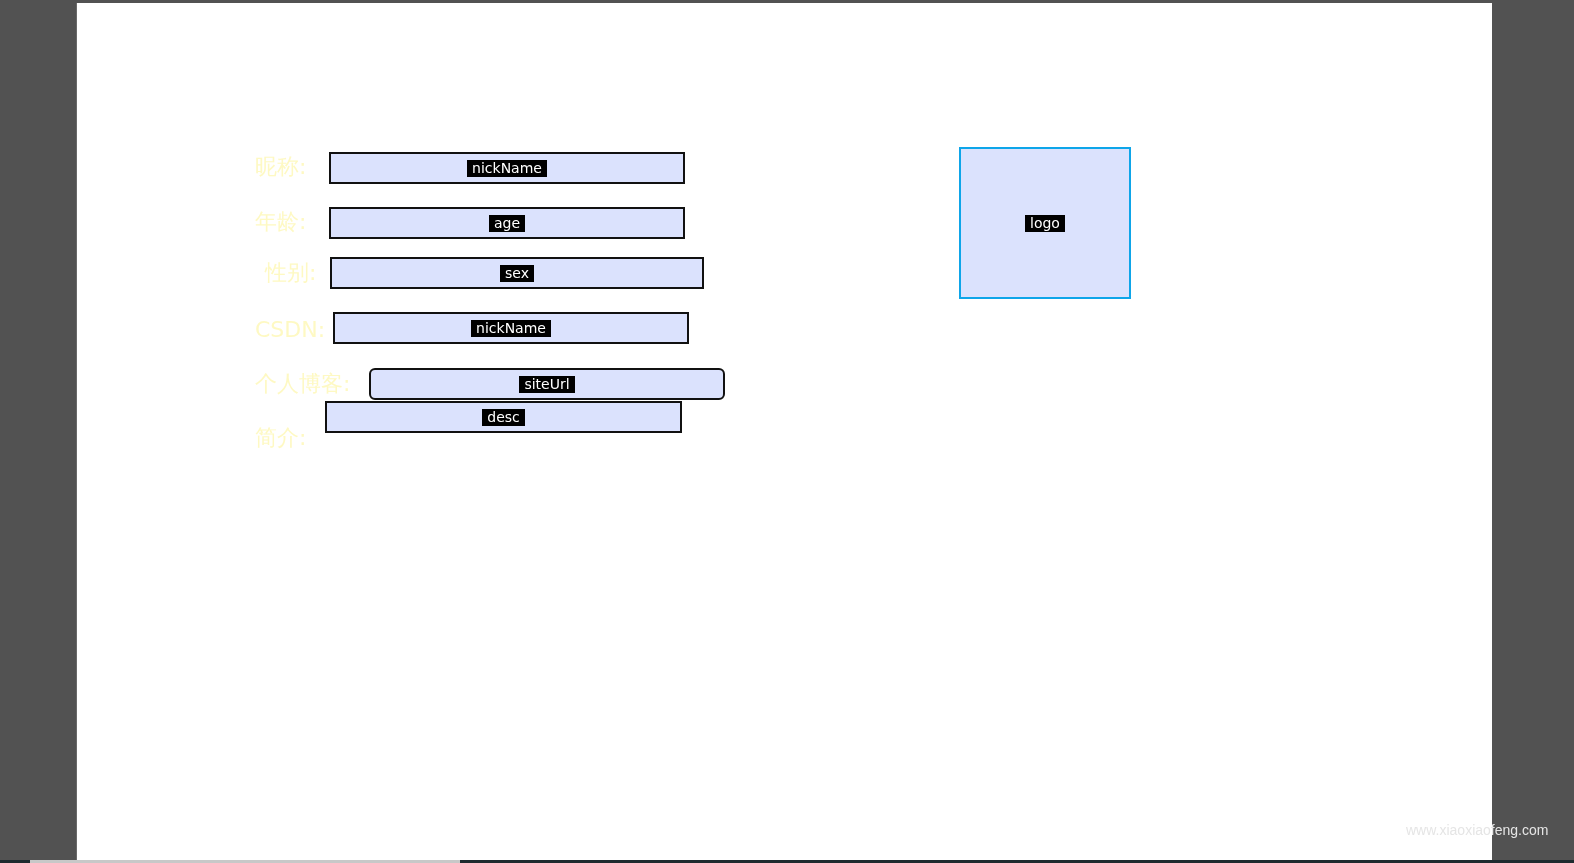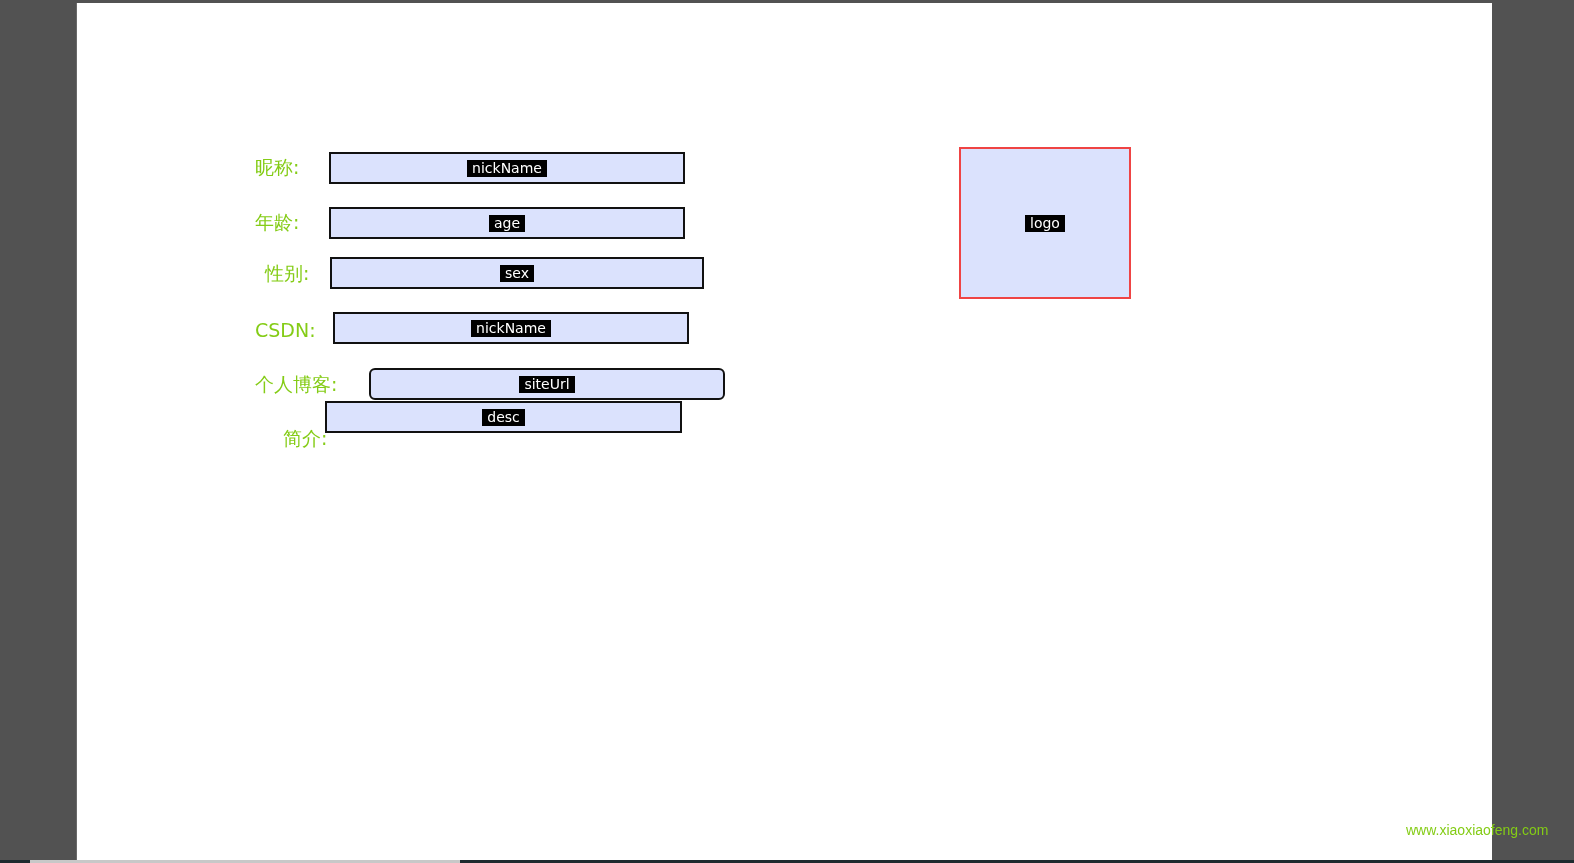--- a/index.html
+++ b/index.html
@@ -8,39 +8,39 @@
     background: #525252;
     font-family: "DejaVu Sans", "Liberation Sans", sans-serif;
   }
   .page {
     position: absolute; left: 76px; top: 3px; width: 1416px; height: 860px;
     background: #ffffff;
     border-left: 1px solid #6a6a6a;
     box-sizing: border-box;
   }
   .label {
-    position: absolute; font-size: 19px; color: #84cc16; line-height: 30px;
+    position: absolute; font-size: 22px; color: #fef9c3; line-height: 30px;
     white-space: nowrap;
   }
   .field {
     position: absolute; height: 32px; box-sizing: border-box;
     border: 2px solid #111; background: #dbe2fd;
     display: flex; align-items: center; justify-content: center;
   }
   .tag {
     background: #000; color: #fff; font-size: 14px; line-height: 17px;
     padding: 0 5px;
   }
   .logo-box {
     position: absolute; left: 959px; top: 147px; width: 172px; height: 152px;
-    box-sizing: border-box; border: 2px solid #ef4444; background: #dbe2fd;
+    box-sizing: border-box; border: 2px solid #0ea5e9; background: #dbe2fd;
     display: flex; align-items: center; justify-content: center;
   }
   .watermark {
-    position: absolute; left: 1406px; top: 822px; font-size: 14px; color: #84cc16;
+    position: absolute; left: 1406px; top: 822px; font-size: 14px; color: #e5e5e5;
     font-family: "Liberation Sans", sans-serif;
     text-align: right;
   }
   .bottom-bar {
     position: absolute; left: 0; top: 860px; width: 1574px; height: 3px; background: #1e2b2f;
   }
   .bottom-bar .seg {
     position: absolute; left: 30px; width: 430px; height: 3px; background: #c8c8c8;
   }
 </style>
@@ -67,21 +67,21 @@
 <div class="label" style="left:255px;top:315px;">CSDN:</div>
 <div class="field" style="left:333px;top:312px;width:356px;">
   <span class="tag">nickName</span>
 </div>
 
 <div class="label" style="left:255px;top:369px;">个人博客:</div>
 <div class="field" style="left:369px;top:368px;width:356px;border-radius:6px;">
   <span class="tag">siteUrl</span>
 </div>
 
-<div class="label" style="left:255px;top:423px;margin-left:28px;">简介:</div>
+<div class="label" style="left:255px;top:423px;">简介:</div>
 <div class="field" style="left:325px;top:401px;width:357px;">
   <span class="tag">desc</span>
 </div>
 
 <div class="logo-box">
   <span class="tag">logo</span>
 </div>
 
 <div class="watermark">www.xiaoxiaofeng.com</div>
 

